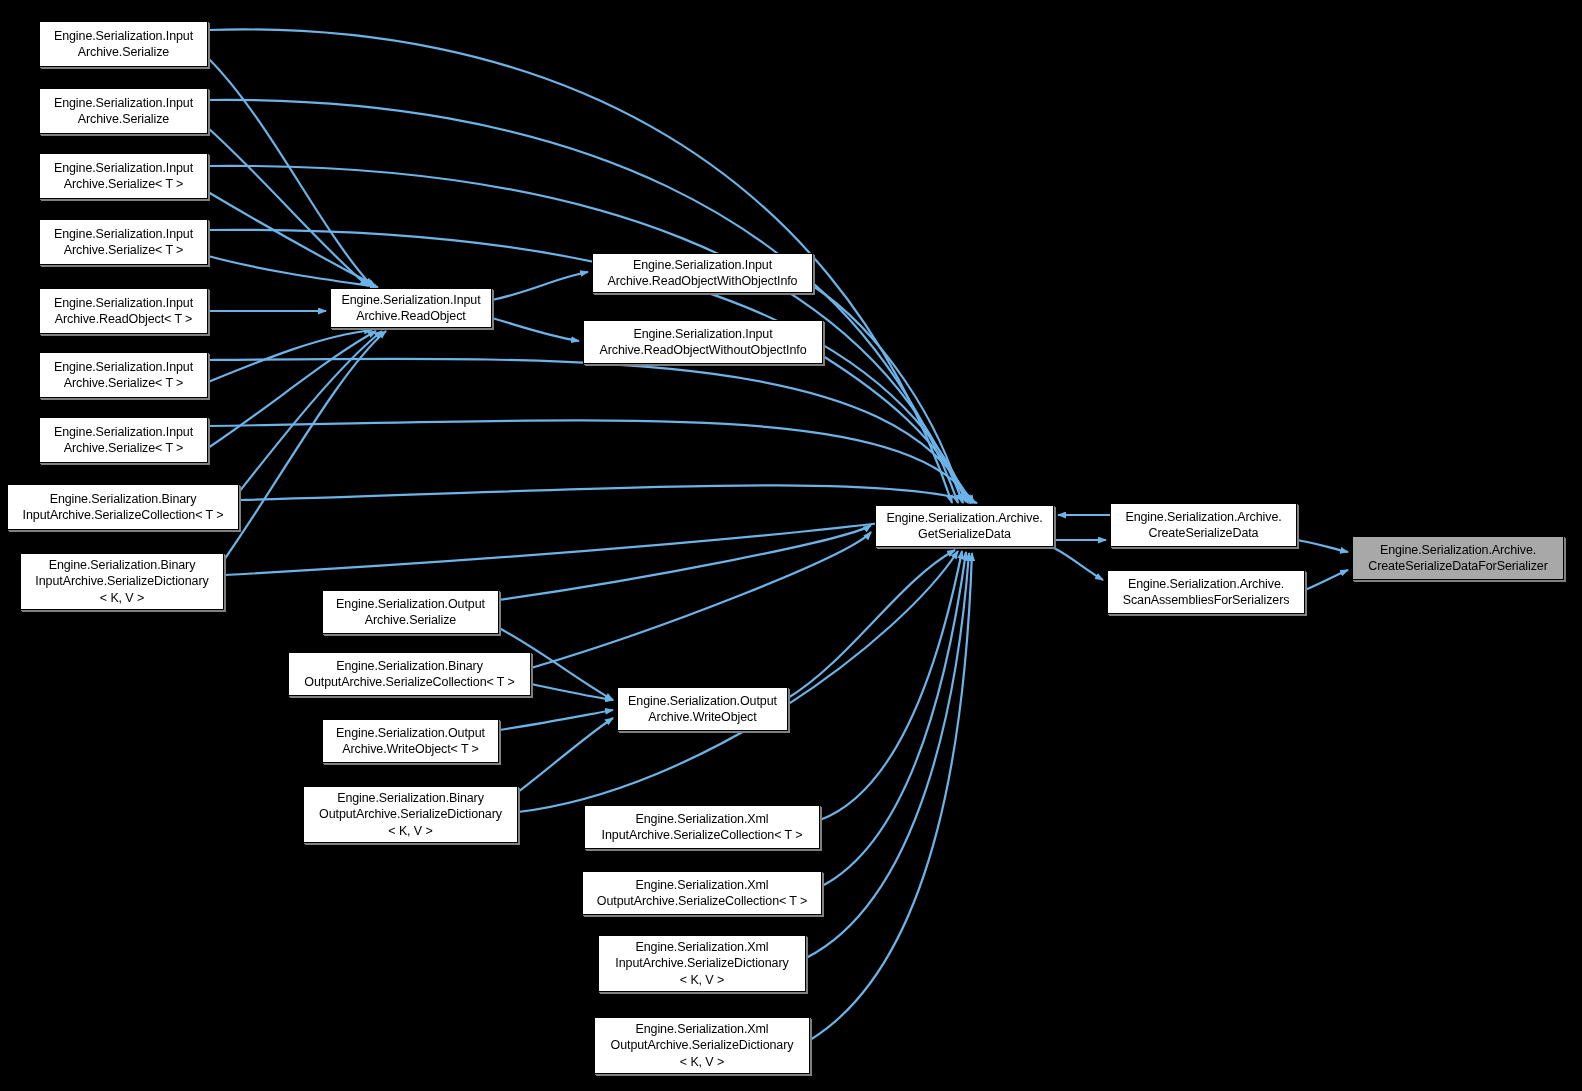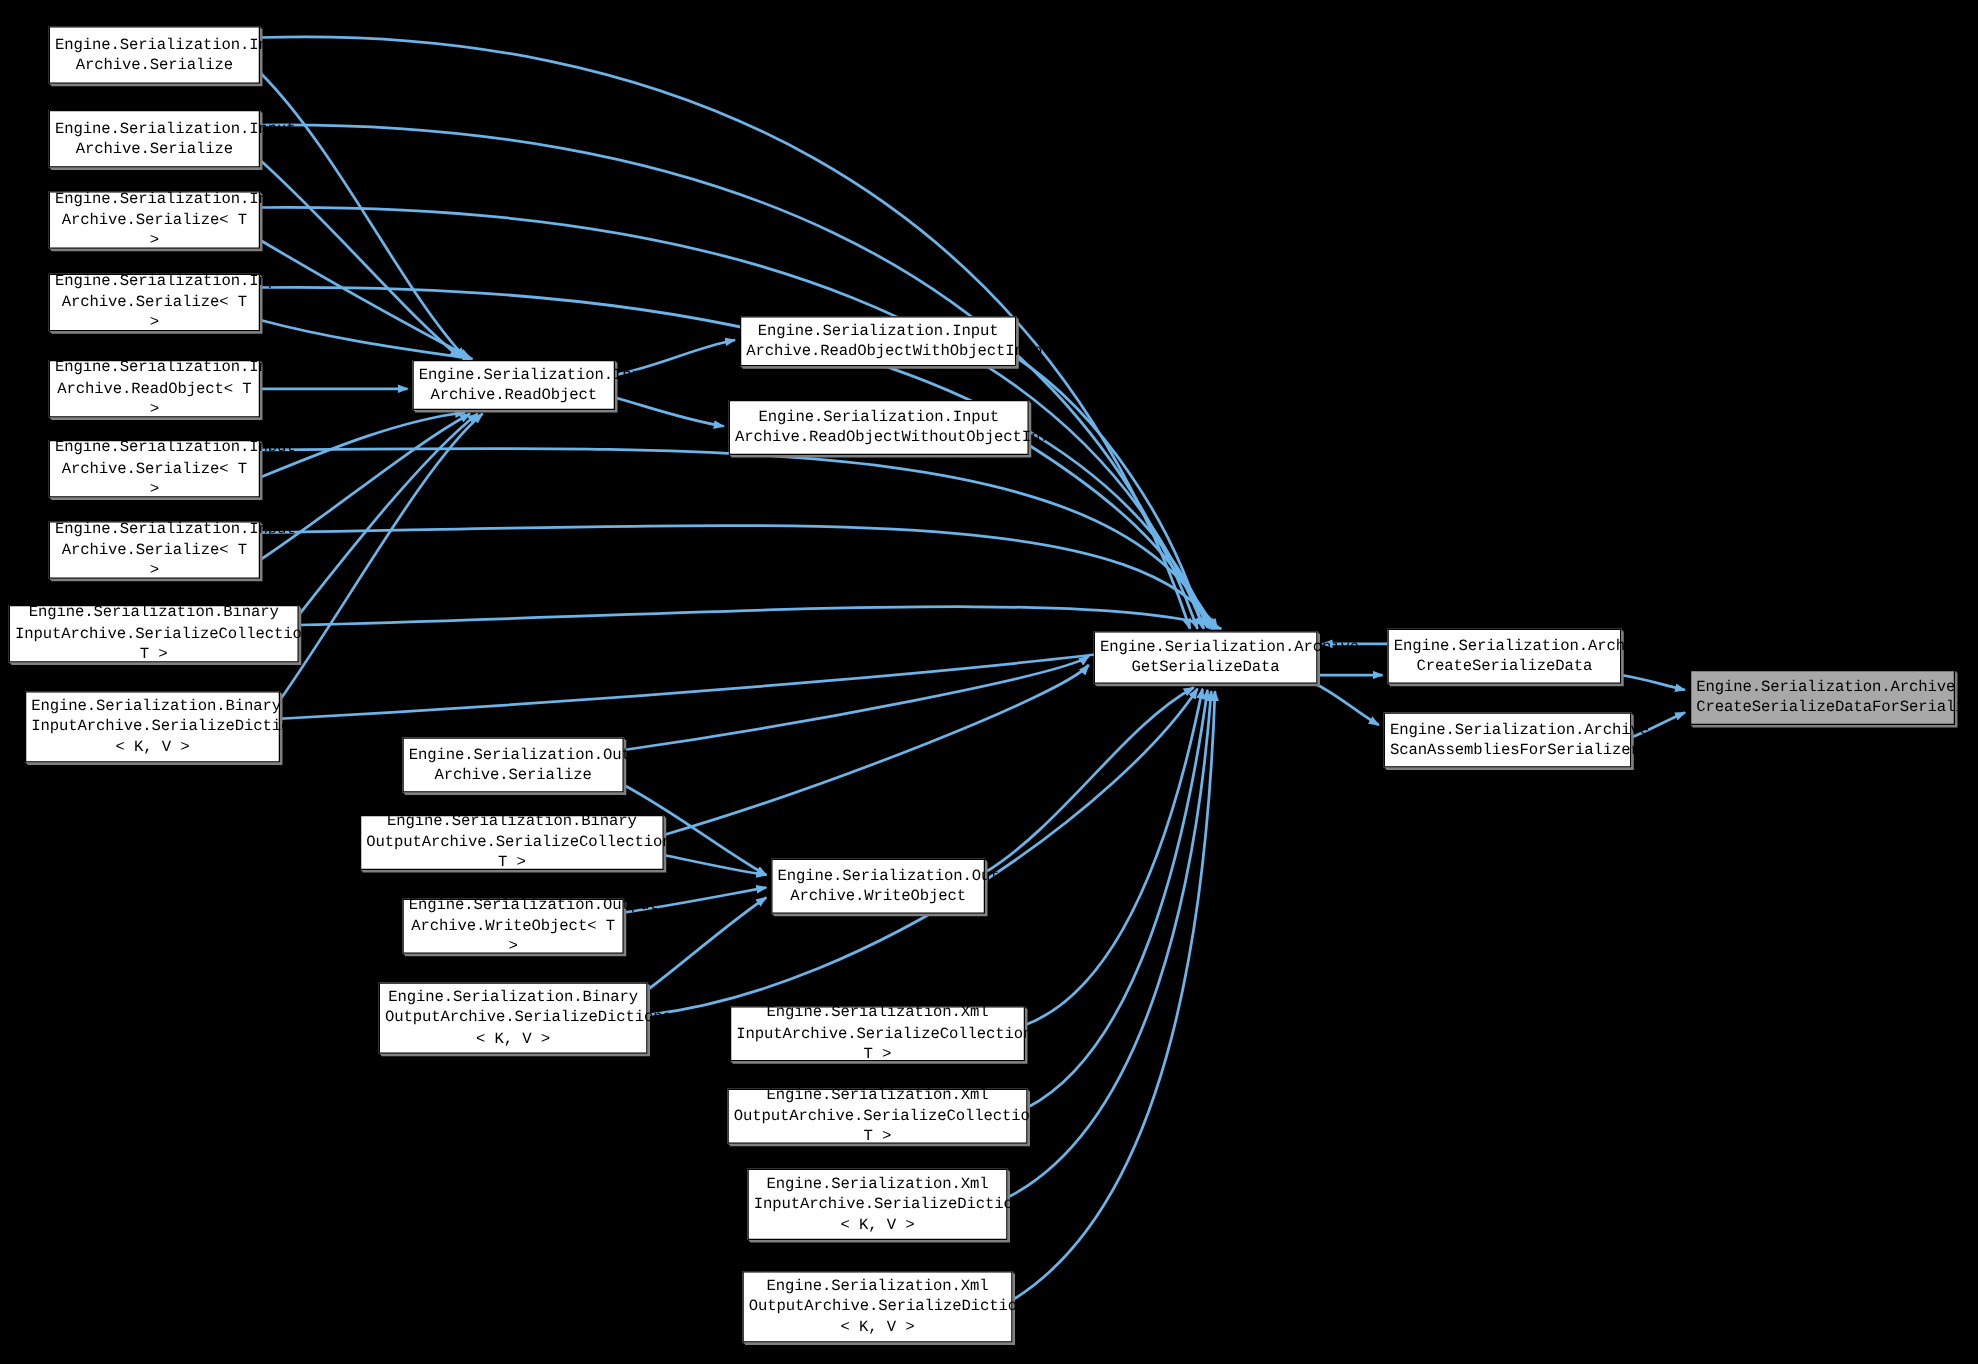--- a/index.html
+++ b/index.html
@@ -1,17 +1,17 @@
 <!DOCTYPE html>
 <html><head>
 <meta charset="utf-8">
 <style>
   html,body{margin:0;padding:0;background:#000;}
   #canvas{position:relative;width:1582px;height:1091px;background:#000;overflow:hidden;
-    font-family:Liberation Mono, monospace;}
+    font-family:Liberation Sans, sans-serif;}
   svg.edges{position:absolute;left:0;top:0;width:1582px;height:1091px;pointer-events:none;}
   .node{position:absolute;box-sizing:border-box;background:#ffffff;
     border:1px solid #000;
     box-shadow:1px 1px 0 0 #808080, 2px 2px 0 0 #808080;
     display:flex;align-items:center;justify-content:center;text-align:center;
     color:#000;font-size:12.5px;line-height:16.5px;letter-spacing:-0.1px;
     padding:2px 4px;z-index:5;}
   .node.highlight{background:#a8a8a8;}
   .node span{display:block;width:100%;white-space:pre-line;}
 </style>

